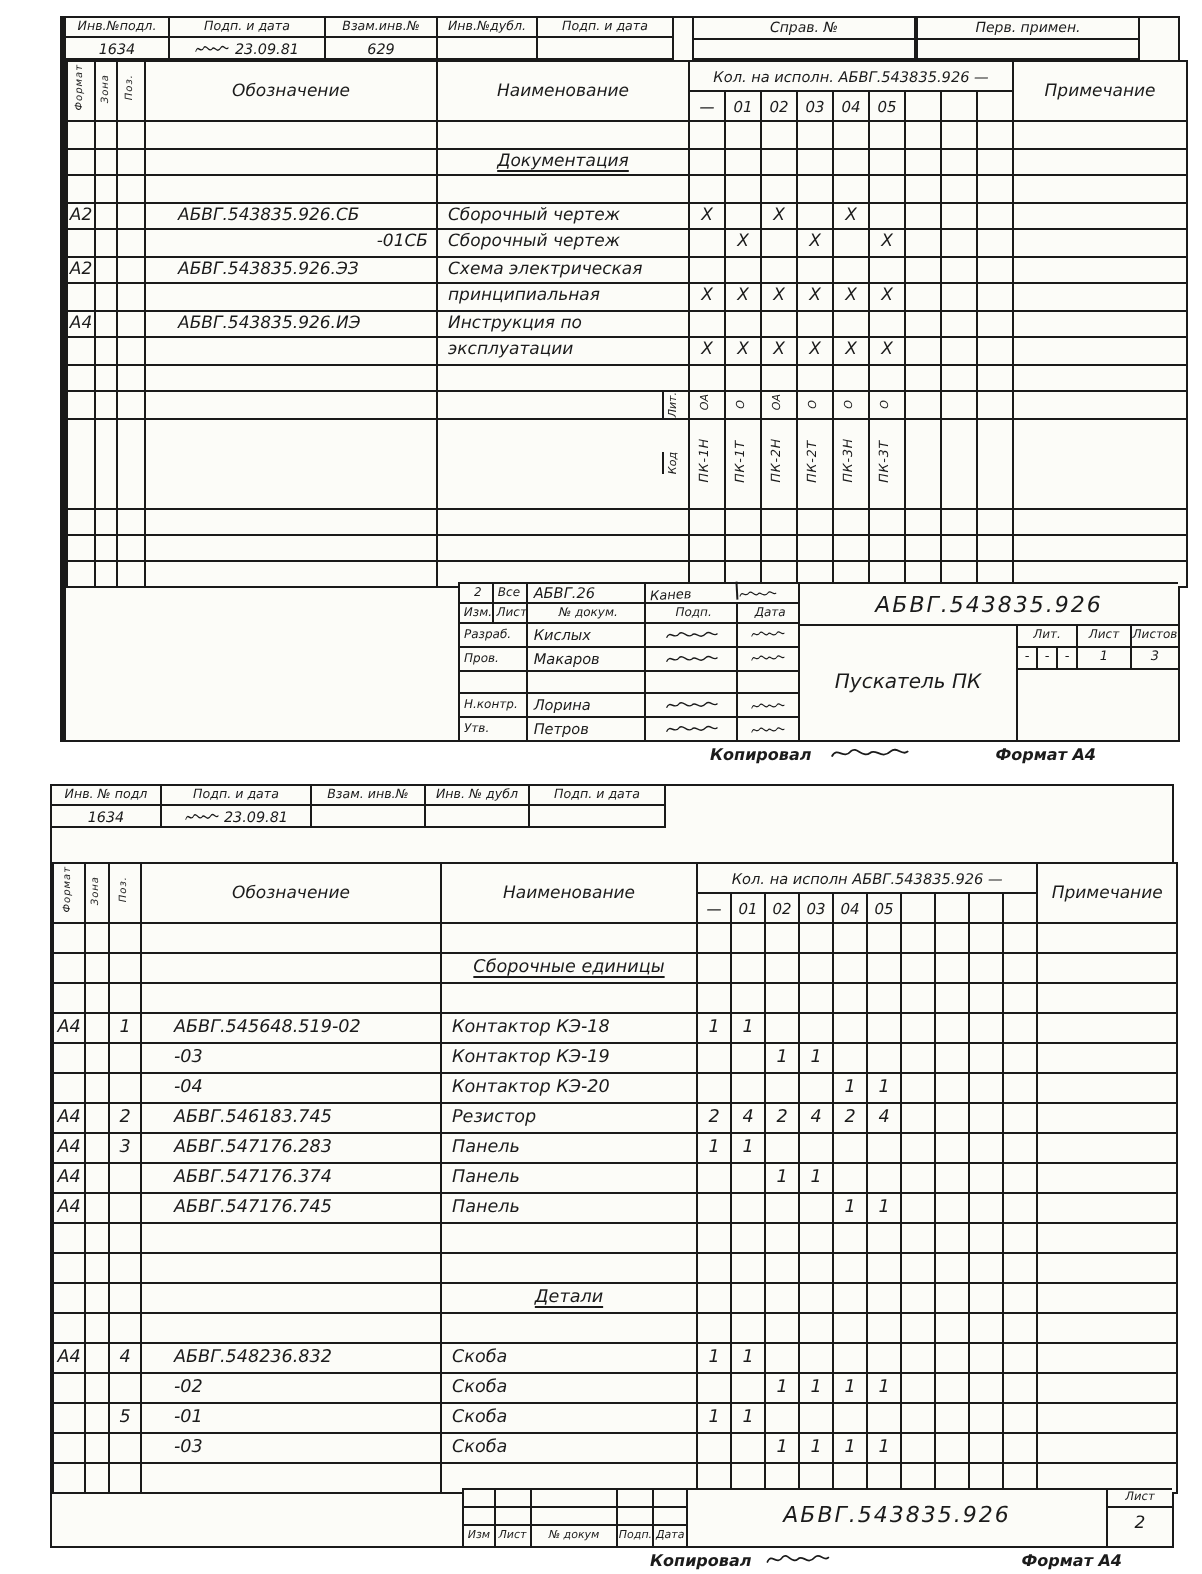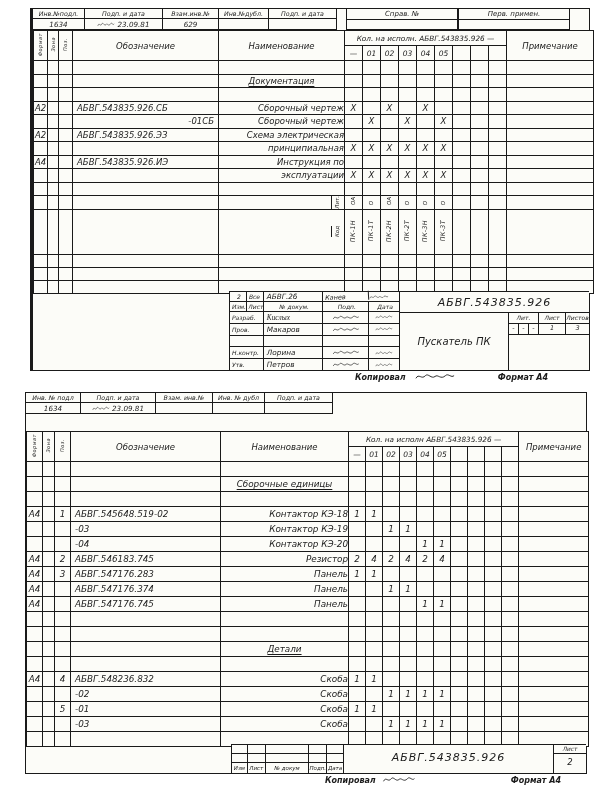--- a/index.html
+++ b/index.html
@@ -29,24 +29,24 @@
 
   
   table.spec { position:absolute; left:0; border-collapse:collapse; table-layout:fixed; background:inherit; }
   .spec th, .spec td { border:1px solid #1a1a1a; padding:0; overflow:hidden;
     white-space:nowrap; font-weight:normal; vertical-align:middle; }
   .spec th { font-size:8.5px; text-align:center; }
   .spec th.kol { font-size:7.3px; }
   .spec th.sub { font-size:7.5px; }
   .spec td { font-size:8.5px; text-align:center; }
   #t2.spec td { font-size:8.8px; }
-  td.o { text-align:left; padding-left:4px; }
+  td.o { text-align:left; padding-left:16px; }
   td.o.o-right { text-align:right; padding-right:4px; }
   td.o.o-mid { text-align:left; padding-right:46px;margin-left:40px; }
-  td.n { text-align:right; padding-left:5px; }
+  td.n { text-align:left; padding-left:5px; }
   td.n.sec { text-align:center; padding-left:0; }
   .section-title { text-decoration:underline; text-underline-offset:2px; }
   .vert { writing-mode:vertical-rl; transform:rotate(180deg); display:inline-block; line-height:1; }
   th .vert { font-size:5px; letter-spacing:0.5px; }
   .labwrap { display:flex; height:100%; align-items:stretch; }
   .labsp { flex:1; }
   .lab { width:13px; border-left:1px solid #1a1a1a; display:flex; align-items:center; justify-content:center; }
   .lab .vert { font-size:5.5px; }
   td .vert.litv { font-size:5.5px; }
   td .vert.kodv { font-size:6.3px; letter-spacing:0.4px; }
@@ -473,21 +473,21 @@
         </div>
         <div class="tbrow" style="height: 10px;">
           <div class="tb-lbl" style="width: 17px; justify-content: center;">Изм.</div>
           <div class="tb-lbl" style="width: 17px; justify-content: center;">Лист</div>
           <div class="tb-lbl" style="width: 60px; justify-content: center;">№ докум.</div>
           <div class="tb-lbl" style="width: 46px; justify-content: center;">Подп.</div>
           <div class="tb-lbl" style="width: 30px; justify-content: center;">Дата</div>
         </div>
         <div class="tbrow" style="flex: 1 1 0%;">
           <div class="tb-lbl" style="width: 34px;">Разраб.</div>
-          <div class="tb-name" style="width: 60px; font-family: Liberation Serif, serif;">Кислых</div>
+          <div class="tb-name" style="width: 60px;">Кислых</div>
           <div style="width: 46px; justify-content: center;">
             <span class="scrib">
               <svg width="28" height="7" viewBox="0 0 44 10" preserveAspectRatio="none">
                 <path d="M2 7 C5 1 8 9 12 4 C15 1 18 8 22 5 C25 2 28 9 33 4 C36 1 39 7 42 4" fill="none" stroke="#1b1b1b" stroke-width="1"></path>
               </svg>
             </span>
           </div>
           <div style="width: 30px; justify-content: center;">
             <span class="scrib">
               <svg width="18" height="6" viewBox="0 0 44 10" preserveAspectRatio="none">

